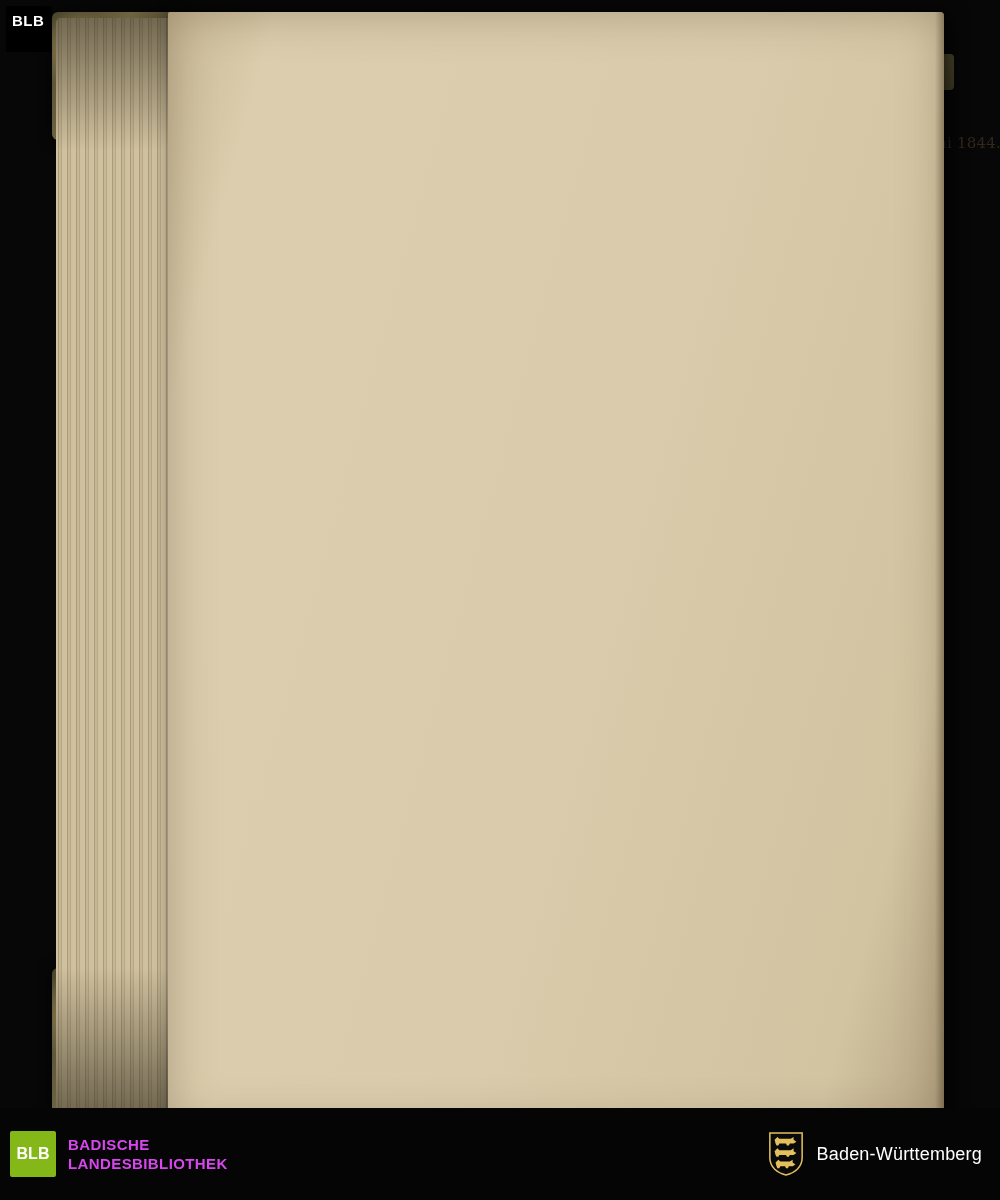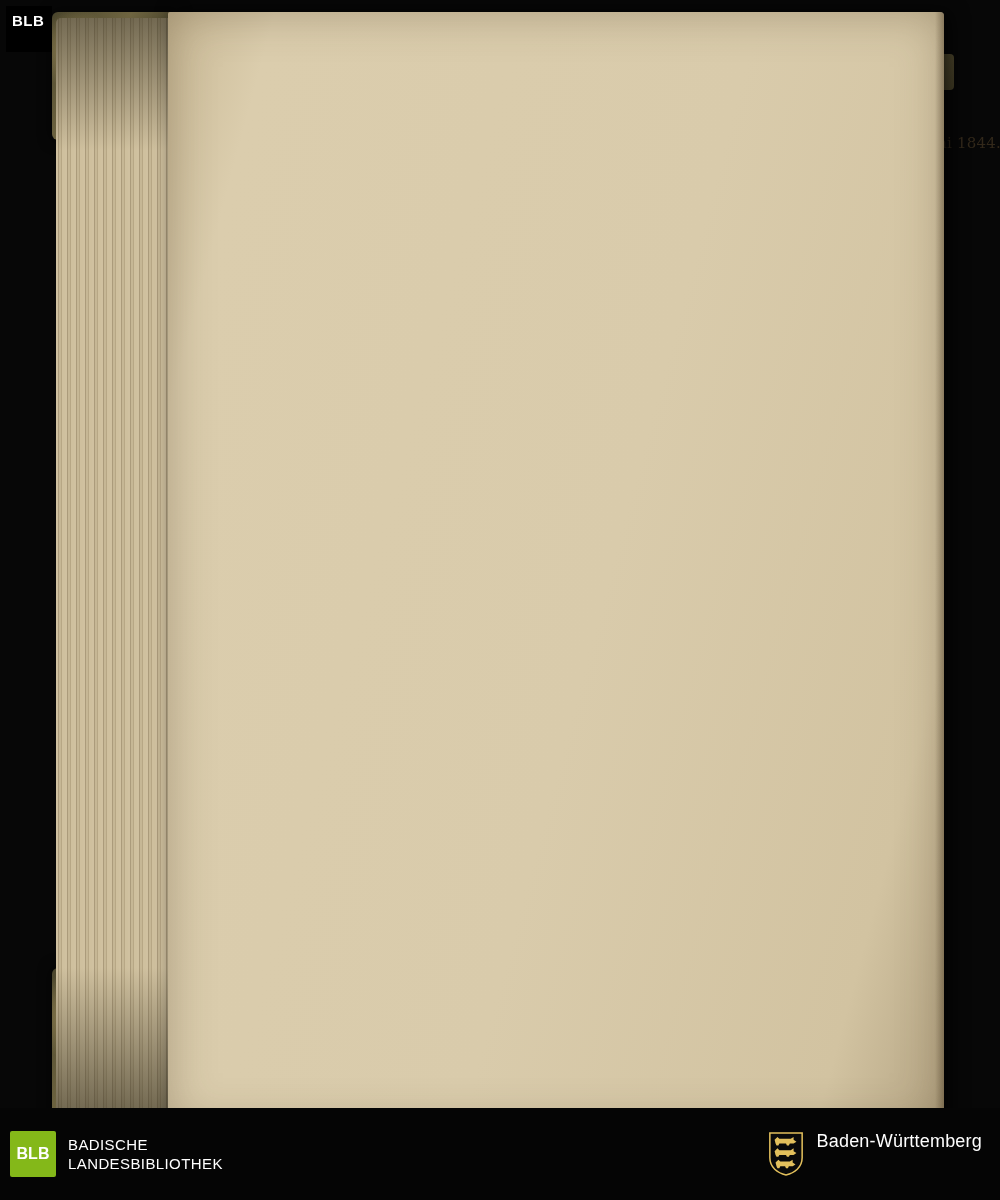--- a/index.html
+++ b/index.html
@@ -115,22 +115,22 @@
     z-index: 20;
     font-family: "Liberation Sans", sans-serif;
   }
   .footer-left { display: flex; align-items: center; gap: 12px; cursor: pointer; }
   .blb-square {
     width: 46px; height: 46px; border-radius: 2px;
     background: #84b819;
     display: flex; align-items: center; justify-content: center;
   }
   .blb-square span { color: #fff; font-weight: bold; font-size: 16px; }
-  .lib-name { color: #ffffff; font-weight: normal; font-size: 15px; line-height: 1.3; letter-spacing: 0.4px; }
-  .footer-right { display: flex; align-items: flex-start; gap: 12px; cursor: pointer; }
+  .lib-name { color: #d946ef; font-weight: bold; font-size: 15px; line-height: 1.3; letter-spacing: 0.4px; }
+  .footer-right { display: flex; align-items: center; gap: 12px; cursor: pointer; }
   .footer-right .state-label { color: #fff; font-size: 18px; letter-spacing: 0.2px; }
 </style>
 </head>
 <body>
 
 <div class="scene">
 
   <div class="top-logo">
     <span>BLB</span>
   </div>

